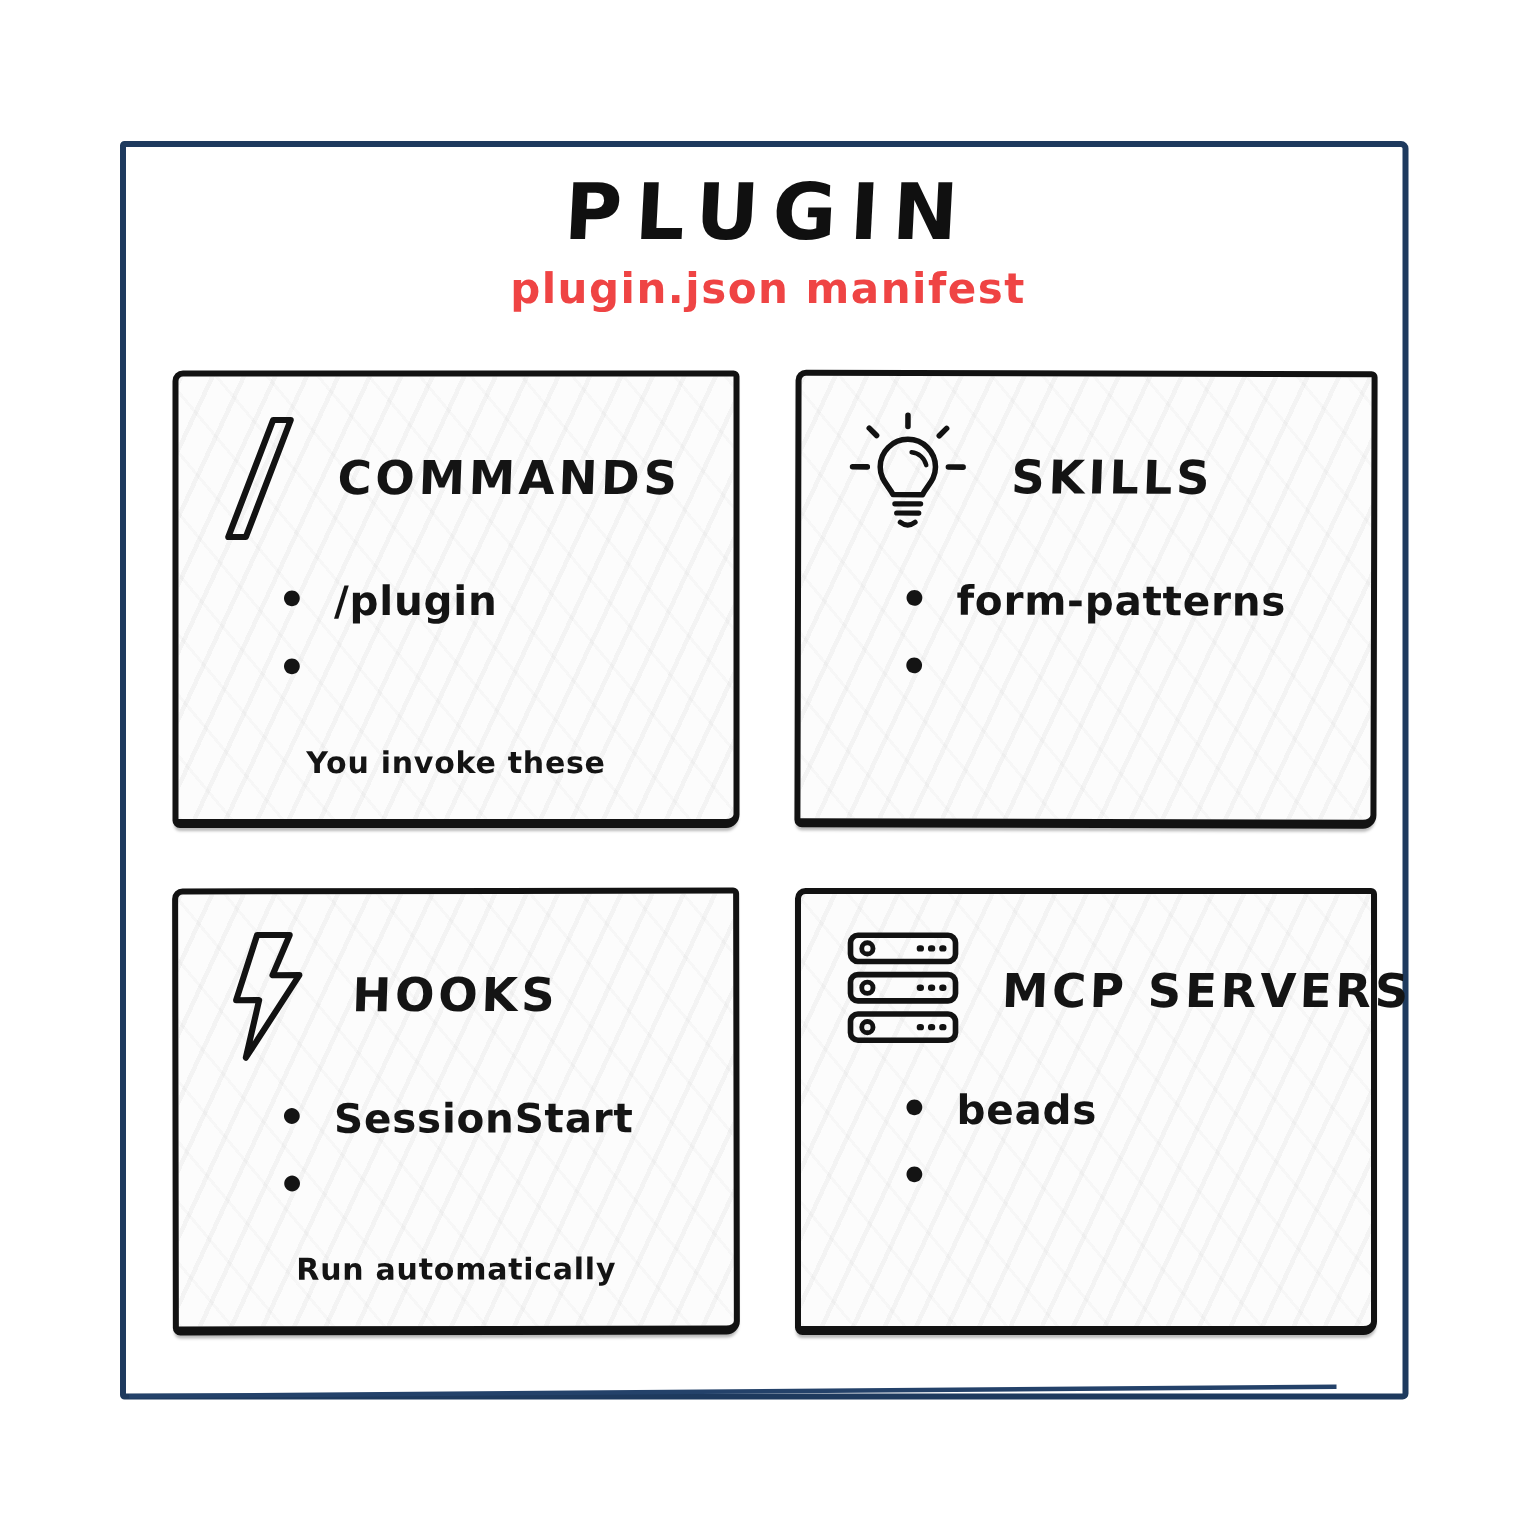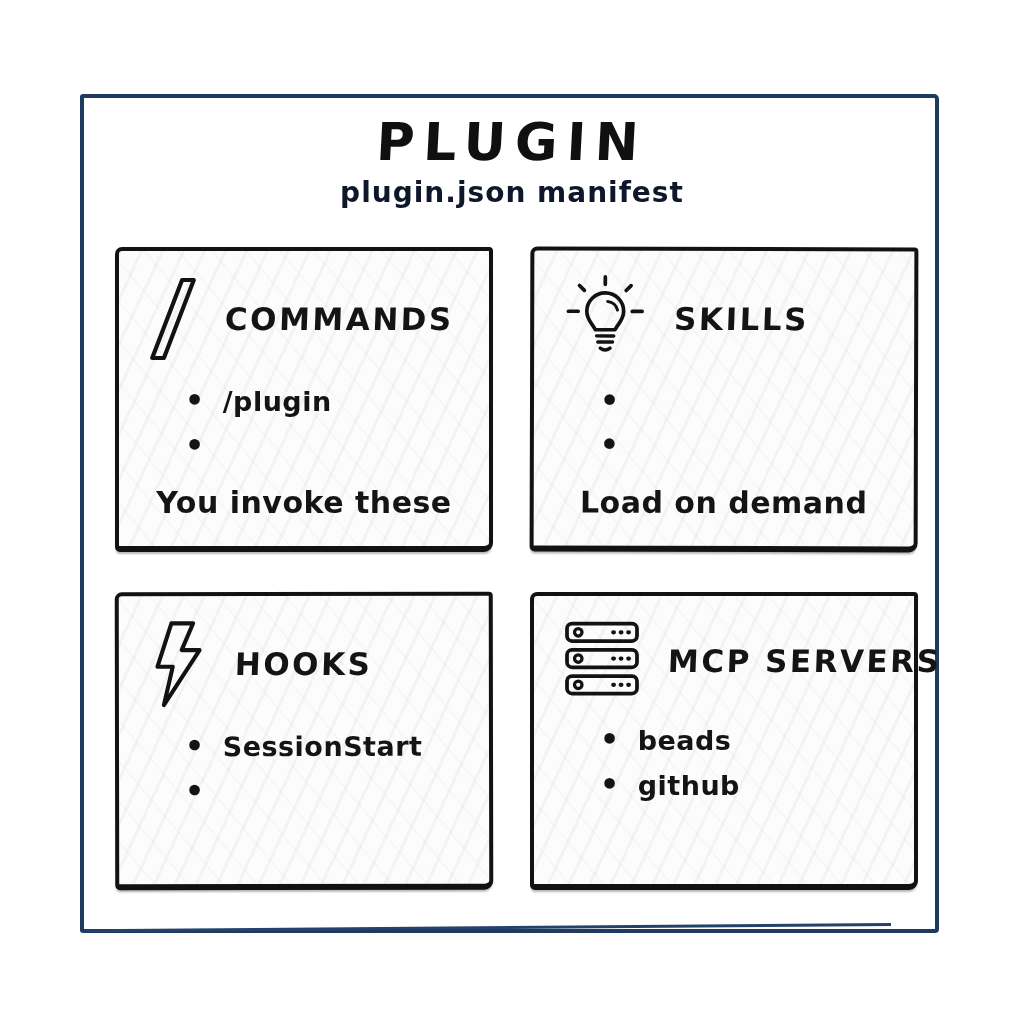--- a/index.html
+++ b/index.html
@@ -41,21 +41,21 @@
     transform: skewX(-3deg);
     color: #101010;
   }
   .subtitle {
     position: absolute;
     left: 0; top: 176px; width: 100%;
     text-align: center;
     font-size: 28px;
     font-weight: 700;
     letter-spacing: 1px;
-    color: #0f172a;
+    color: #ef4444;
   }
 
   .card {
     position: absolute;
     border: 4px solid #121212;
     border-bottom-width: 6px;
     border-radius: 7px 4px 9px 5px;
     background-color: #fcfcfc;
     background-image:
       repeating-linear-gradient(115deg,
@@ -99,21 +99,21 @@
     font-weight: 700;
     line-height: 44px;
     letter-spacing: 0.5px;
   }
   .bullet-dot { font-size: 30px; line-height: 44px; }
 
   .card-note {
     position: absolute;
     left: 0; bottom: 26px; width: 100%;
     text-align: center;
-    font-size: 30px;
+    font-size: 20px;
     font-weight: 700;
     letter-spacing: 0.5px;
   }
 
   .icon-svg { display: block; }
   .icon-svg * { stroke: #121212; stroke-linecap: round; stroke-linejoin: round; fill: none; }
 </style>
 </head>
 <body>
 
@@ -165,46 +165,47 @@
           <path d="M56 10 l-4 4" stroke-width="3"></path>
           <path d="M5 31 h8" stroke-width="3"></path>
           <path d="M57 31 h8" stroke-width="3"></path>
         </svg>
       </span>
       <span class="card-title">SKILLS</span>
     </div>
     <ul class="bullet-list">
       <li class="bullet-row">
         <span class="bullet-dot">•</span>
-      </li>
-      <li class="bullet-row">
-        <span class="bullet-dot">•</span>
-      </li>
-    </ul>
-    <div class="card-note">Load on demand</div>
+        <span>form-patterns</span>
+      </li>
+      <li class="bullet-row">
+        <span class="bullet-dot">•</span>
+      </li>
+    </ul>
   </div>
 
   <div class="card card-hooks">
     <div class="card-header">
       <span class="icon-wrap">
         <svg class="icon-svg" width="62" height="92" viewBox="0 0 48 72">
           <polygon points="19,4 36,4 27,25 41,25 13,68 20,38 8,38" stroke-width="3.2"></polygon>
         </svg>
       </span>
       <span class="card-title">HOOKS</span>
     </div>
     <ul class="bullet-list">
       <li class="bullet-row">
         <span class="bullet-dot">•</span>
         <span>SessionStart</span>
       </li>
       <li class="bullet-row">
         <span class="bullet-dot">•</span>
       </li>
     </ul>
+    <div class="card-note">Run automatically</div>
   </div>
 
   <div class="card card-mcp-servers">
     <div class="card-header">
       <span class="icon-wrap">
         <svg class="icon-svg" width="80" height="86" viewBox="0 0 64 68">
           <rect x="4" y="4" width="56" height="14" rx="4" stroke-width="3"></rect>
           <rect x="4" y="25" width="56" height="14" rx="4" stroke-width="3"></rect>
           <rect x="4" y="46" width="56" height="14" rx="4" stroke-width="3"></rect>
           <circle cx="13" cy="11" r="3" stroke-width="2.6"></circle>
@@ -219,18 +220,17 @@
       </span>
       <span class="card-title">MCP SERVERS</span>
     </div>
     <ul class="bullet-list">
       <li class="bullet-row">
         <span class="bullet-dot">•</span>
         <span>beads</span>
       </li>
       <li class="bullet-row">
         <span class="bullet-dot">•</span>
-        <span>github</span>
       </li>
     </ul>
   </div>
 
 </div>
 
 </body></html>

